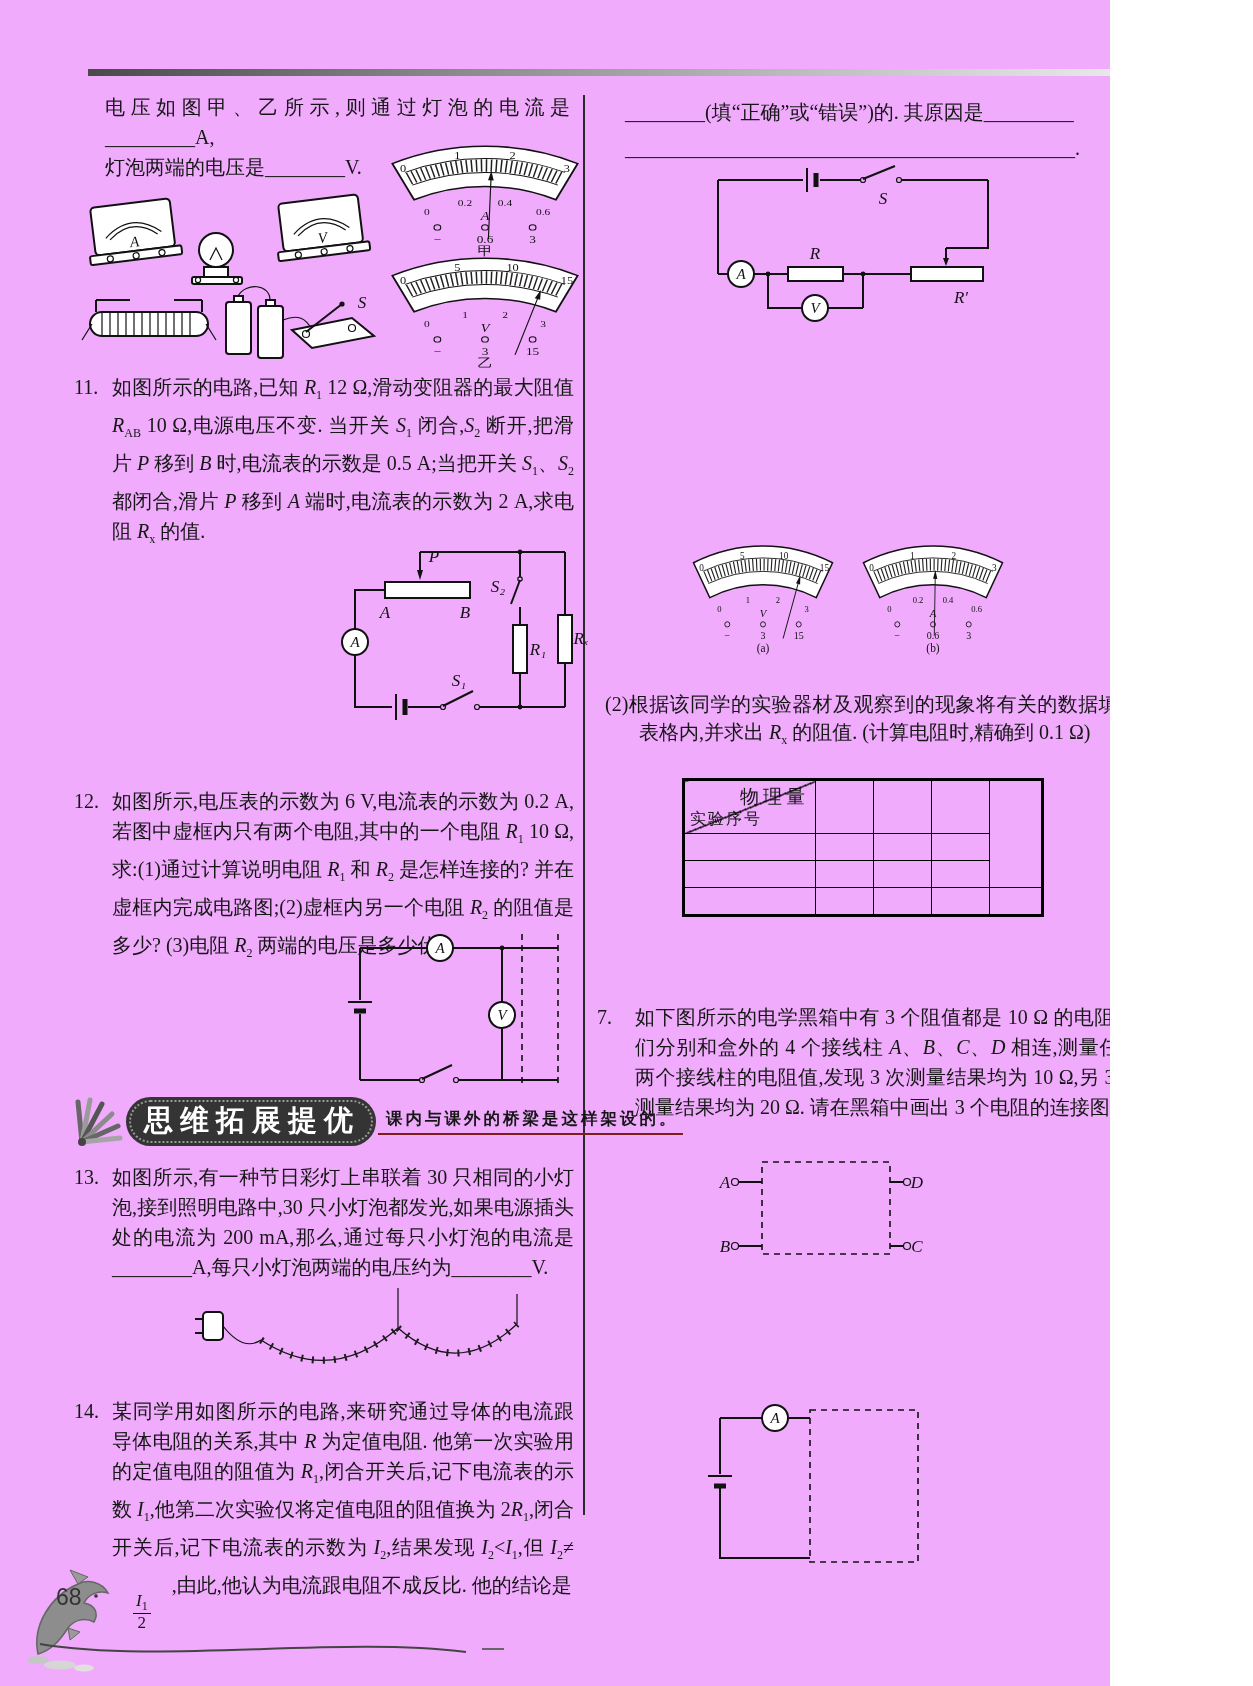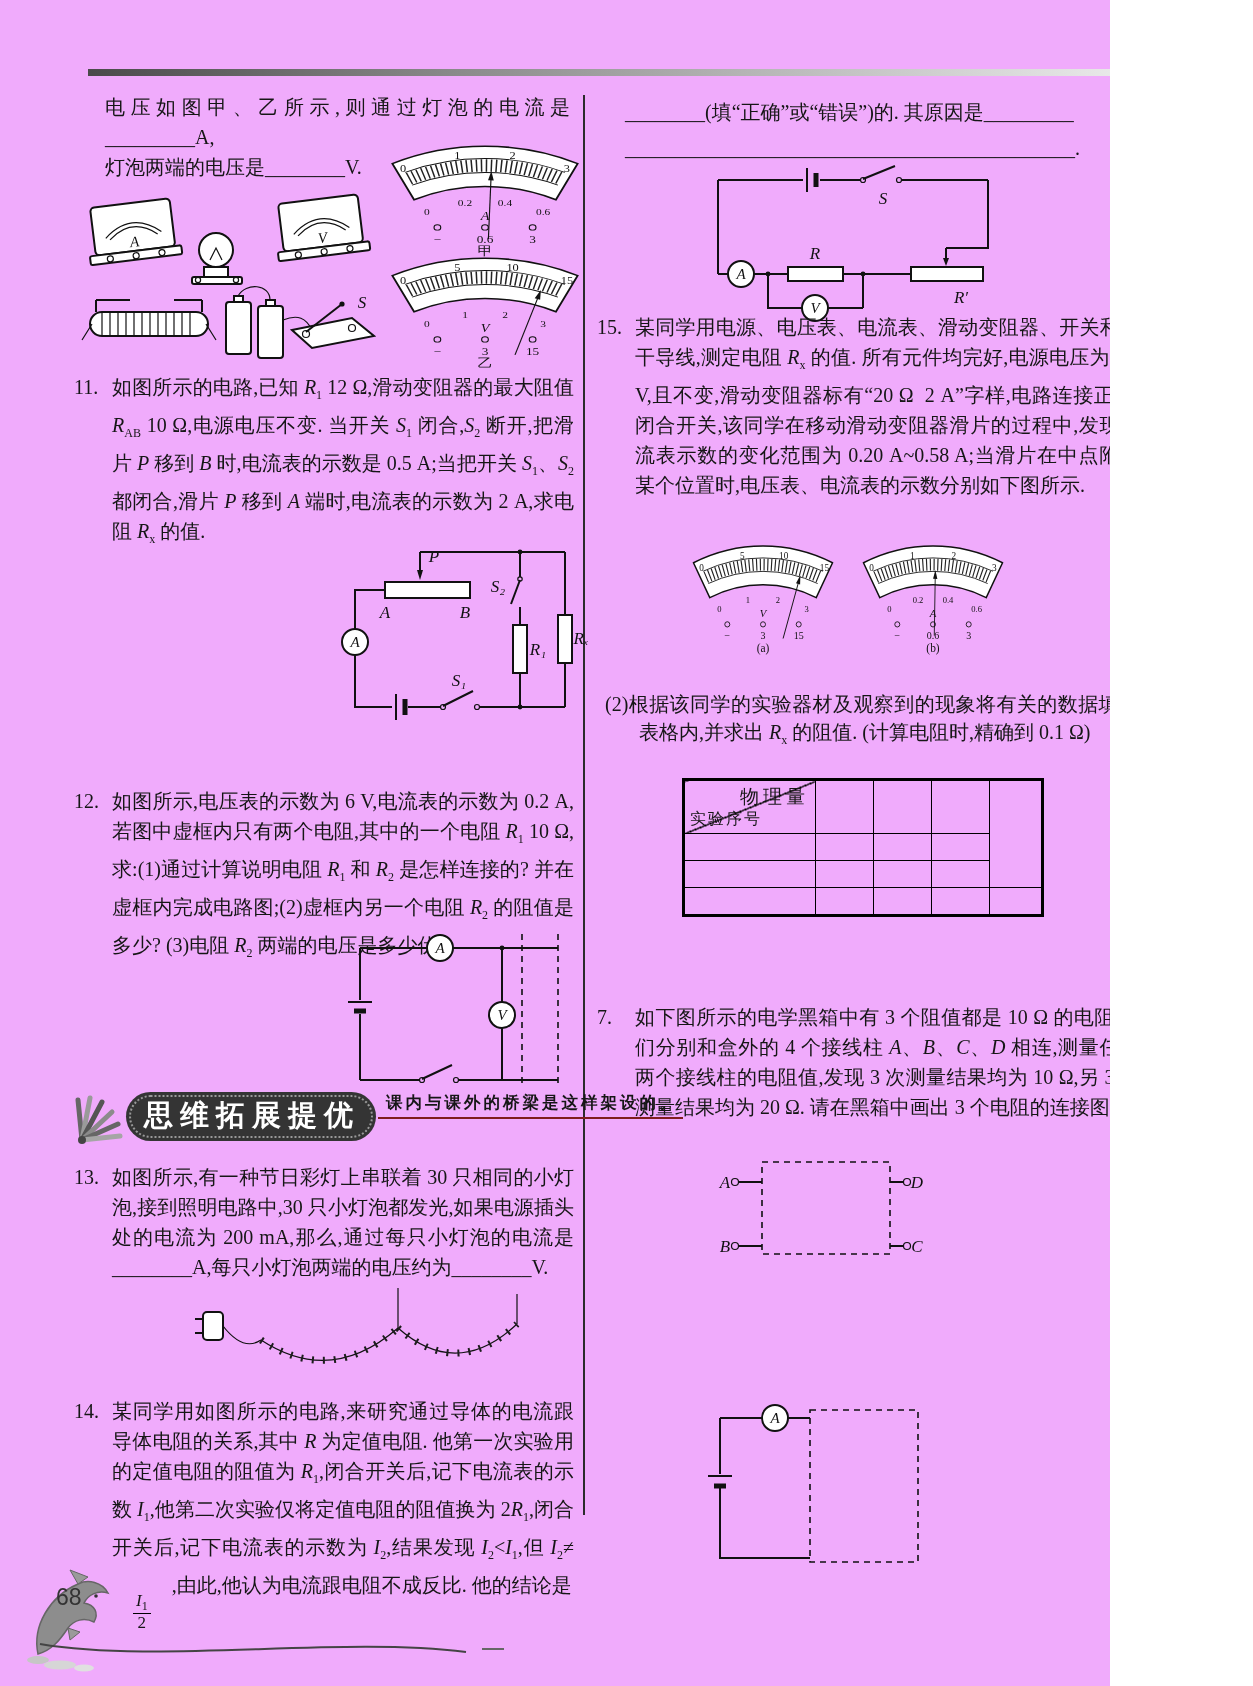--- a/index.html
+++ b/index.html
@@ -22,21 +22,21 @@
   .hatch{fill:none;stroke:#222;stroke-width:16;stroke-dasharray:1.6,3.6;}
   .dash{fill:none;stroke:#111;stroke-width:1.6;stroke-dasharray:6,5;}
   text{fill:#111;text-anchor:middle;font-family:"Liberation Serif","DejaVu Serif",serif;}
   .dn{font-size:13px;}
   .di{font-size:12px;}
   .dc{font-style:italic;font-size:15px;}
   .dt{font-size:14px;}
   .dtag{font-size:16px;}
   .lbl{font-style:italic;font-size:17px;}
   .node{fill:#111;}
-  .badge{position:absolute;left:68px;top:1092px;width:512px;height:58px;display:flex;align-items:flex-start;}
+  .badge{position:absolute;left:68px;top:1092px;width:512px;height:58px;display:flex;align-items:center;}
   .badge-pill{background:#343434;color:#fff;font-weight:bold;font-size:29px;letter-spacing:7px;
         padding:4px 16px 5px 18px;border-radius:27px;outline:2px dotted #999;outline-offset:-5px;white-space:nowrap;}
   .badge-sub{font-size:16.5px;font-weight:bold;border-bottom:2px solid #7f1d1d;padding:0 4px 3px 8px;
         margin-left:2px;letter-spacing:3px;white-space:nowrap;}
   .exp{position:absolute;left:682px;top:778px;border-collapse:collapse;border:3px solid #000;table-layout:fixed;}
   .exp td{border:1.6px solid #000;padding:0;}
   .diagcell{position:relative;width:130px;
         background:linear-gradient(to bottom right,transparent calc(50% - 0.8px),#000 calc(50% - 0.8px),#000 calc(50% + 0.8px),transparent calc(50% + 0.8px));}
   .ct{position:absolute;top:3px;right:6px;font-size:19px;letter-spacing:4px;}
   .cb{position:absolute;bottom:3px;left:5px;font-size:16px;letter-spacing:2px;}
@@ -293,24 +293,20 @@
     <path class="ln" d="M150,114 H218"></path>
     <circle class="node" cx="170" cy="114" r="2.4"></circle>
     <rect class="fw" x="218" y="107" width="72" height="14"></rect>
     <text class="lbl" x="268" y="143">R′</text>
     <path class="ln" d="M75,114 V148 H109"></path>
     <circle class="fw" cx="122" cy="148" r="13"></circle>
     <text class="dc" x="122" y="153">V</text>
     <path class="ln" d="M135,148 H170 M170,148 V114"></path>
   </svg>
 
-  <div class="para" style="left:635px;top:312px;width:505px">
-    <span class="qno">15.</span>
-    <span>某同学用电源、电压表、电流表、滑动变阻器、开关和若干导线,测定电阻 <i>R</i><sub>x</sub> 的值. 所有元件均完好,电源电压为 6.0 V,且不变,滑动变阻器标有“20 Ω&nbsp;&nbsp;2 A”字样,电路连接正确. 闭合开关,该同学在移动滑动变阻器滑片的过程中,发现电流表示数的变化范围为 0.20 A~0.58 A;当滑片在中点附近某个位置时,电压表、电流表的示数分别如下图所示.</span>
-  </div>
 
   <svg style="left:688px;top:540px" width="150" height="112" viewBox="0 0 210 150" preserveAspectRatio="none">
     <path class="fw" d="M7.7,30.5 A222,222 0 0 1 202.3,30.5 L179.5,77.2 A170,170 0 0 0 30.5,77.2 Z"></path>
     <path class="hatch" d="M24.9,50 A197,197 0 0 1 185.1,50"></path>
     <path class="ln thin" d="M21.2,41.8 A206,206 0 0 1 188.8,41.8"></path>
     <path class="ln thin" d="M28.5,58.3 A188,188 0 0 1 181.5,58.3"></path>
     <text class="dn" x="19" y="41">0</text>
     <text class="dn" x="76" y="25">5</text>
     <text class="dn" x="134" y="25">10</text>
     <text class="dn" x="191" y="41">15</text>

